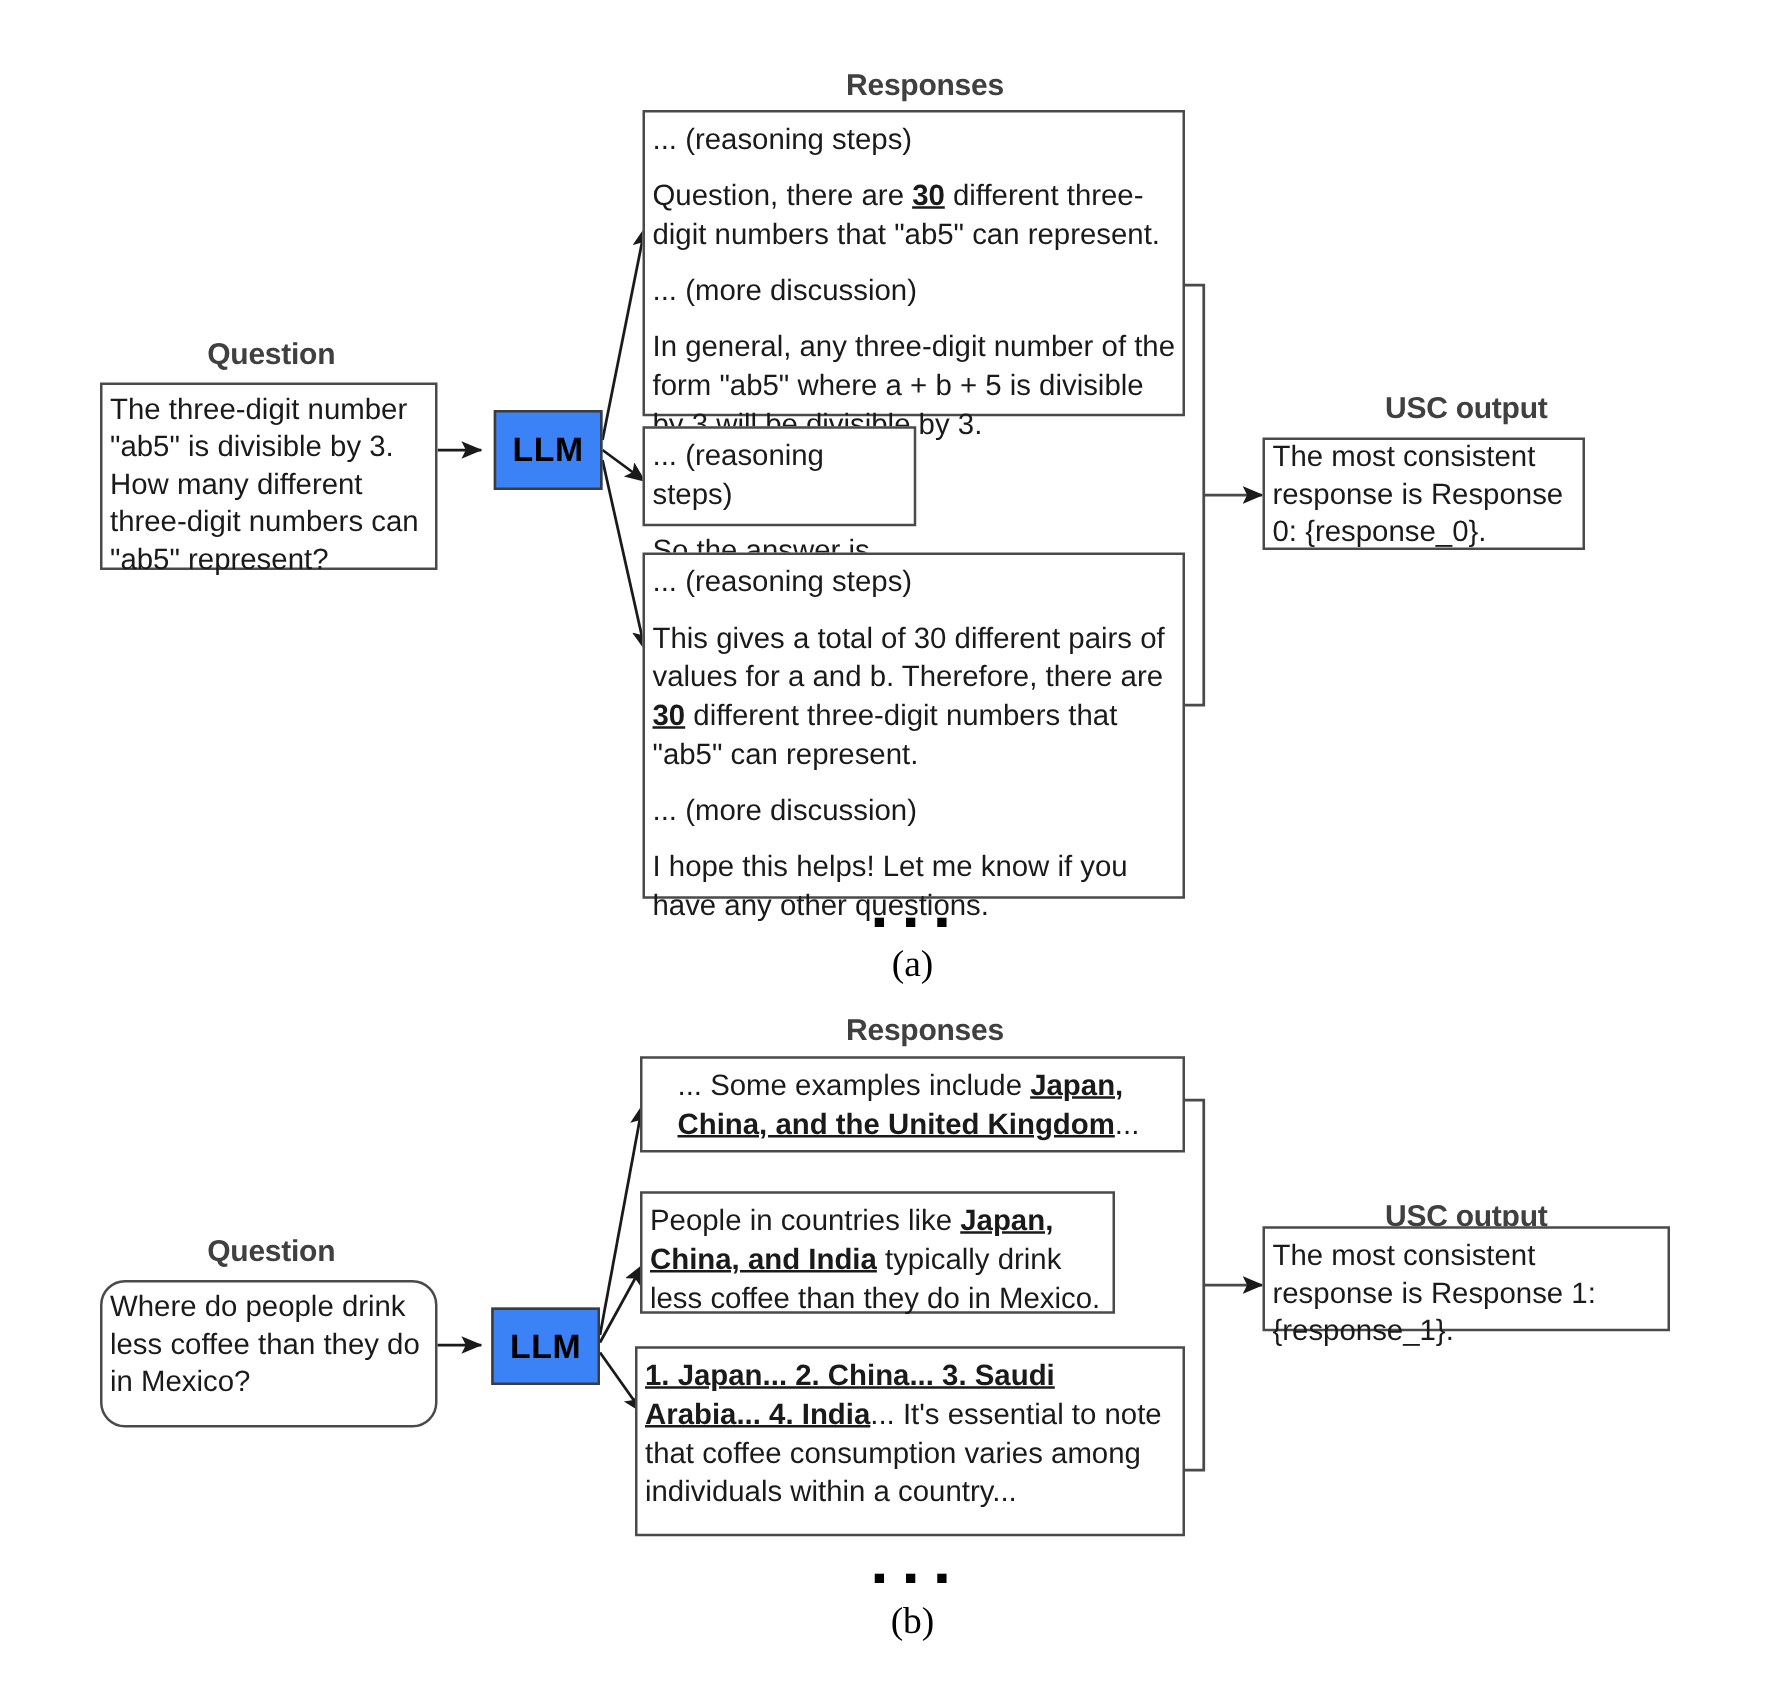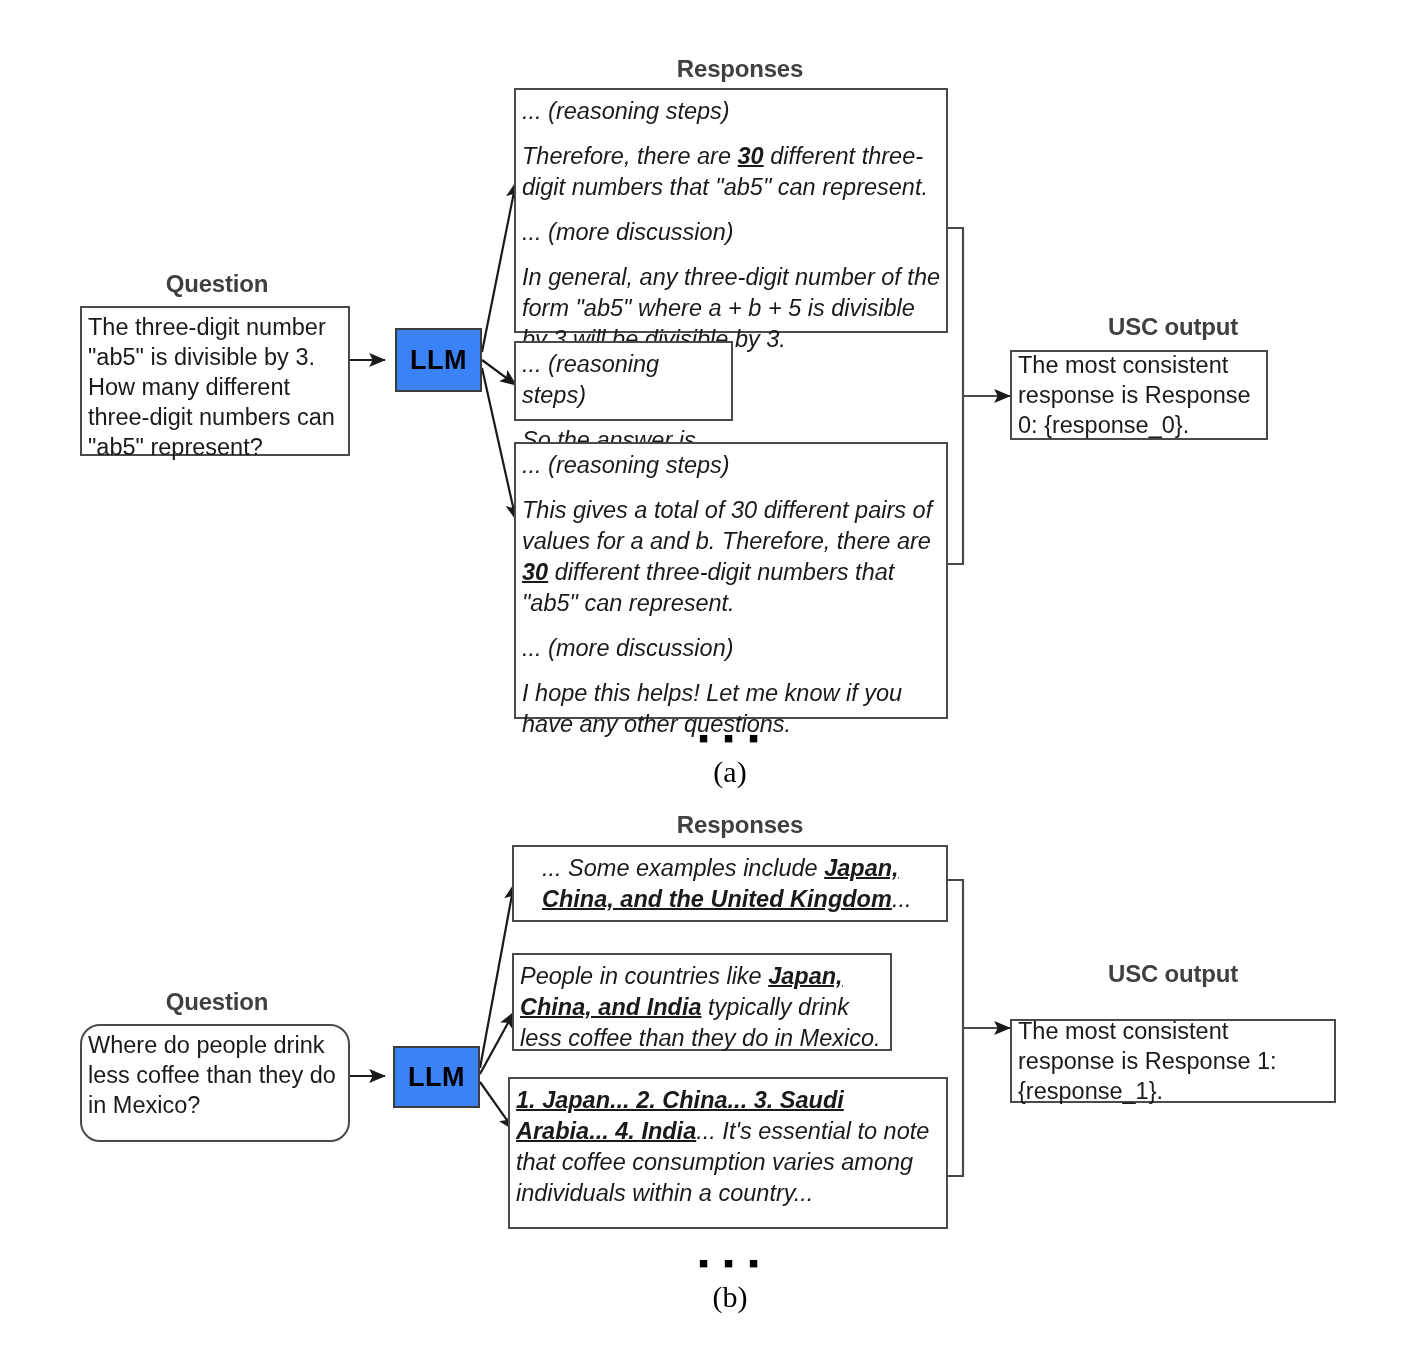--- a/index.html
+++ b/index.html
@@ -42,21 +42,20 @@
     box-sizing: border-box;
     border: 2px solid #4a4a4a;
     background: #ffffff;
     font-size: 23.5px;
     line-height: 31px;
     color: #1a1a1a;
     padding: 6px 4px 6px 6px;
   }
   .tbox p {
     margin: 0 0 14px 0;
-    font-style: italic;
   }
   .tbox p:last-child {
     margin-bottom: 0;
   }
   .llm-box {
     position: absolute;
     box-sizing: border-box;
     border: 2px solid #3c3c3c;
     background: #3b82f6;
     display: flex;
@@ -131,21 +130,21 @@
 
     <div class="llm-box" style="left:395px; top:328px; width:87px; height:64px;">
       <span>LLM</span>
     </div>
 
     <div class="heading" style="left:590px; top:55px; width:300px;">Responses</div>
 
     <div class="tbox" style="left:514px; top:88px; width:434px; height:245px;">
       <div>
           <p><span>... (reasoning steps)</span></p>
-          <p><span>Therefore, there are </span><b><u>30</u></b><span> different three-digit numbers that "ab5" can represent.</span></p>
+          <p><span>Question, there are </span><b><u>30</u></b><span> different three-digit numbers that "ab5" can represent.</span></p>
           <p><span>... (more discussion)</span></p>
           <p><span>In general, any three-digit number of the form "ab5" where a + b + 5 is divisible by 3 will be divisible by 3.</span></p>
         </div>
     </div>
 
     <div class="tbox" style="left:514px; top:341px; width:219px; height:80px;">
       <div>
           <p><span>... (reasoning steps)</span></p>
           <p><span>So the answer is </span><b><u>32</u></b><span>.</span></p>
         </div>
@@ -200,20 +199,20 @@
     <div class="tbox" style="left:508px; top:1077px; width:440px; height:152px;">
       <div>
           <p><b><u>1. Japan... 2. China... 3. Saudi Arabia... 4. India</u></b><span>... It's essential to note that coffee consumption varies among individuals within a country...</span></p>
         </div>
     </div>
 
     <div class="ellipsis-dots" style="left:660px; top:1248px; width:140px;">▪ ▪ ▪</div>
 
     <div class="heading" style="left:1010px; top:960px; width:326px;">USC output</div>
 
-    <div class="tbox" style="left:1010px; top:1019px; width:326px; height:84px; display:flex; align-items:center;">
+    <div class="tbox" style="left:1010px; top:981px; width:326px; height:84px; display:flex; ">
       <div style="line-height:30px;">The most consistent response is Response 1: {response_1}.</div>
     </div>
 
     <div class="panel-label" style="left:660px; top:1280px; width:140px;">(b)</div>
   </div>
 
 </div>
 
 </body></html>

